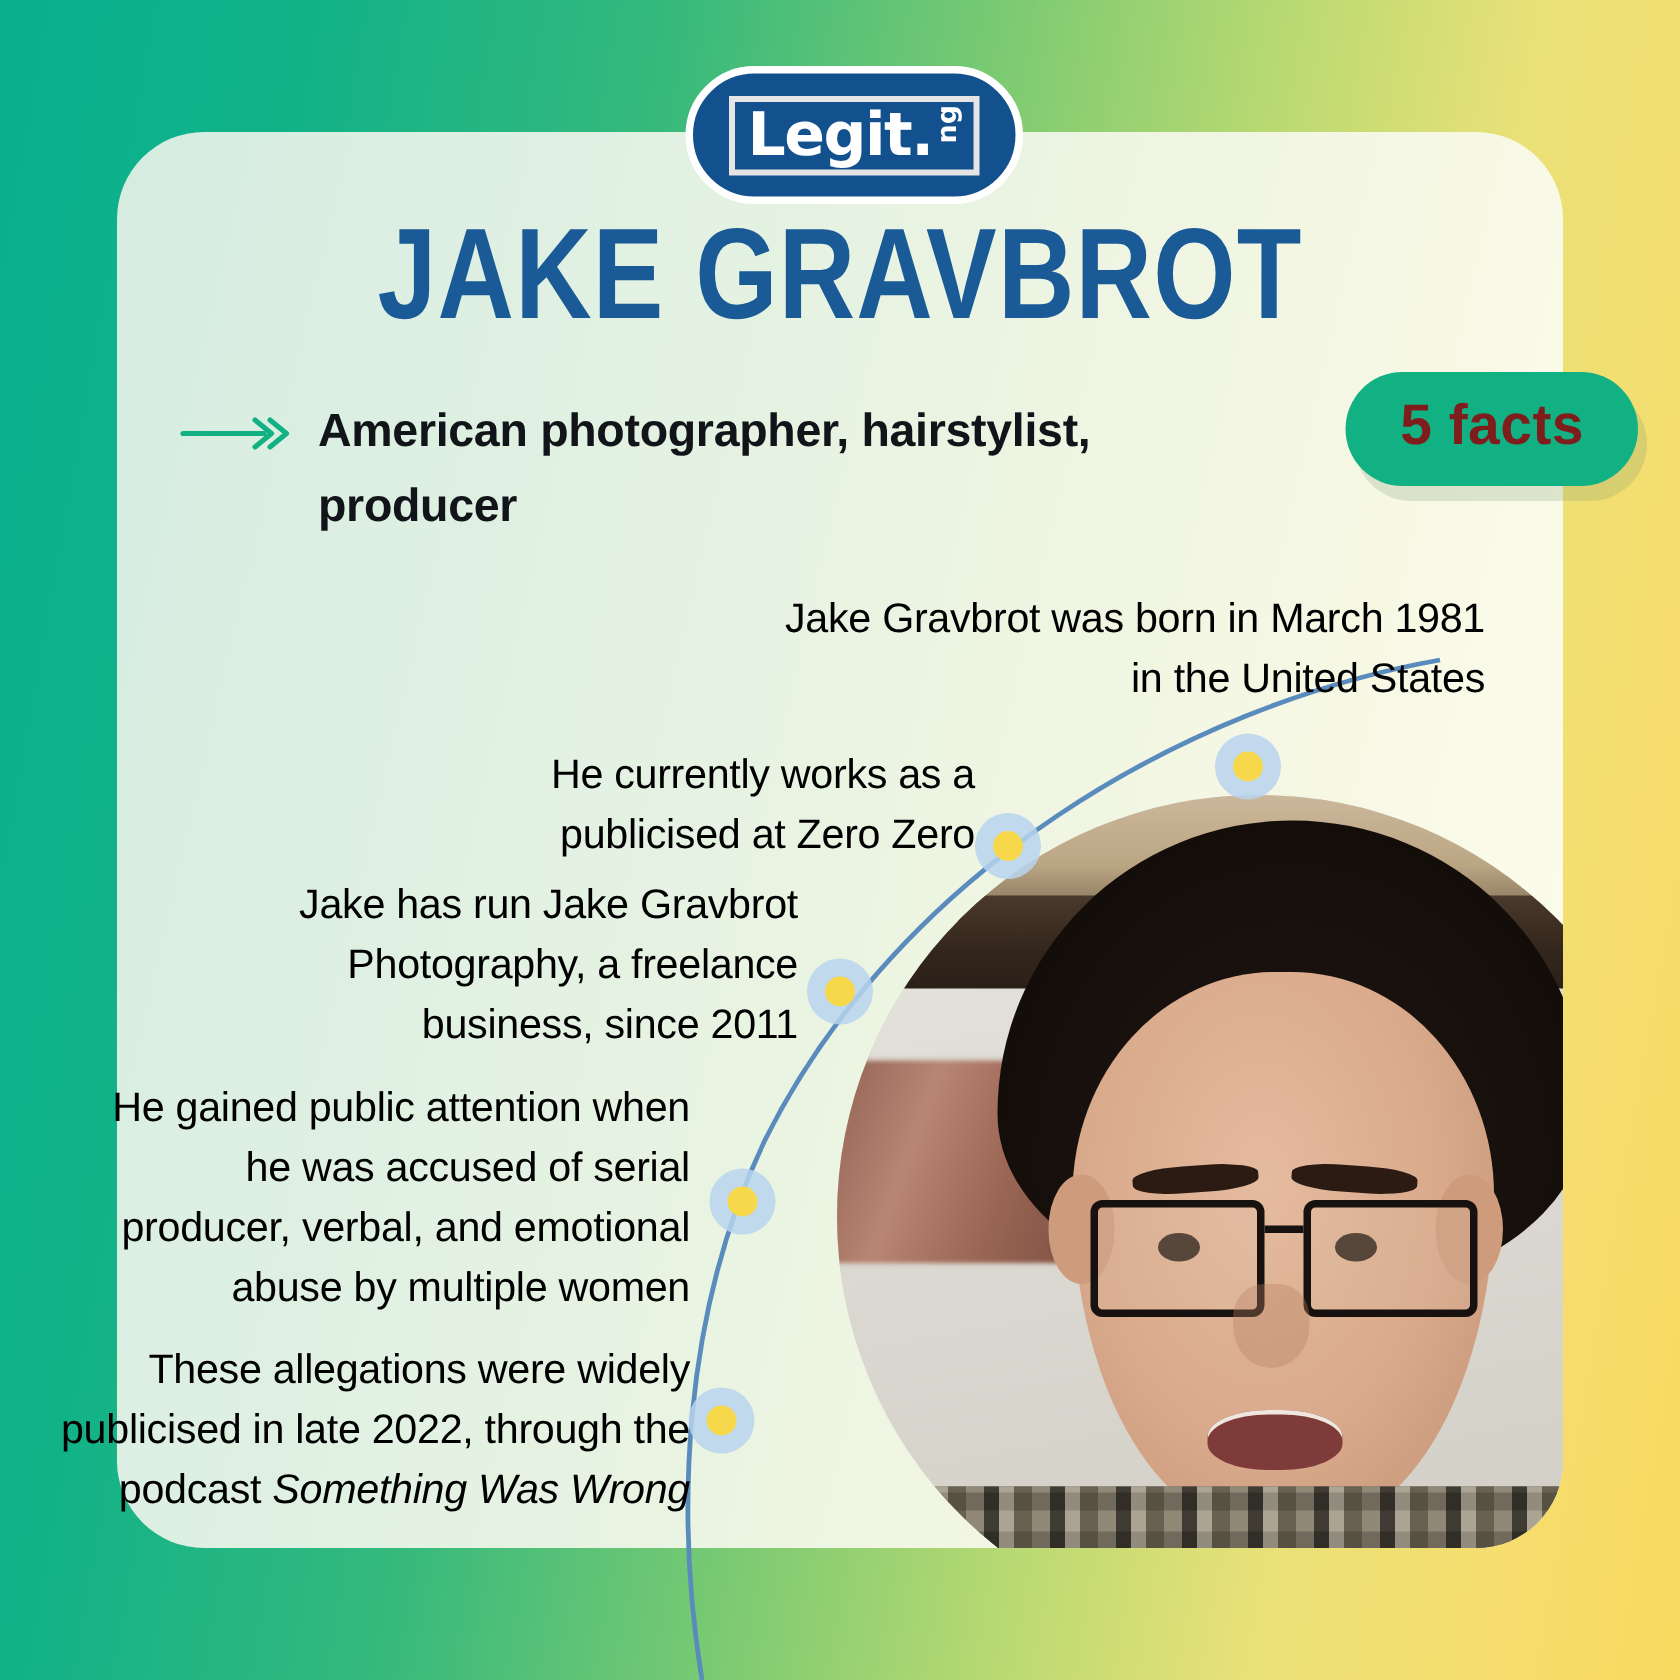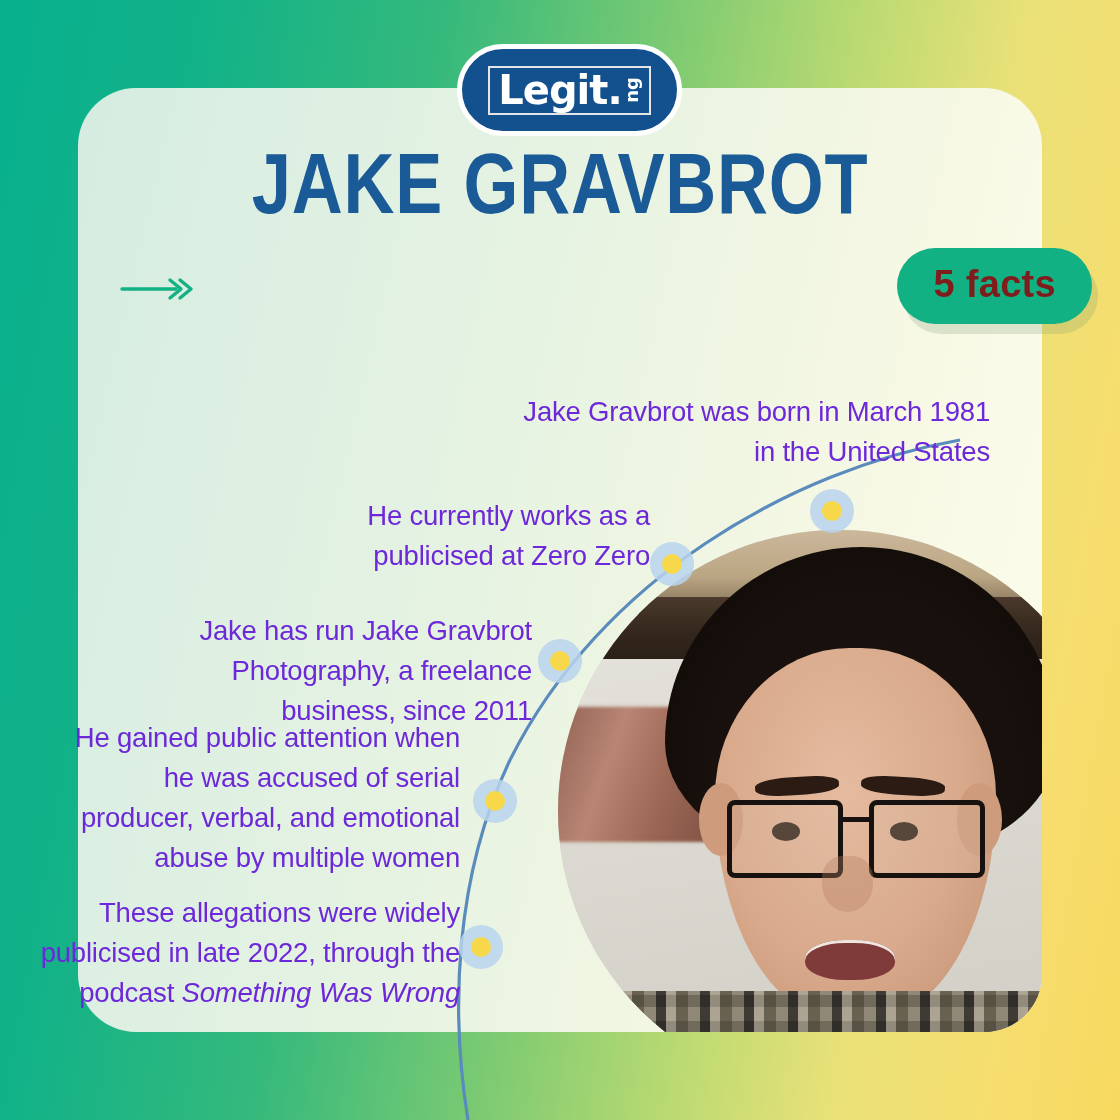--- a/index.html
+++ b/index.html
@@ -24,23 +24,23 @@
   #logo-wrap {
     position:absolute; left:457px; top:44px;
     width:225px; height:92px;
     border-radius:46px;
     background:#12508e;
     border:5px solid #ffffff;
     display:flex; align-items:center; justify-content:center;
     z-index:40;
   }
   #logo-box {
-    border:2px solid #e5e5e5;
+    border:4px solid #e5e5e5;
     padding:2px 8px 3px 8px;
-    display:flex; align-items:center;
+    display:flex; align-items:flex-start;
   }
   #logo-text {
     color:#ffffff;
     font-size:40px;
     font-weight:bold;
     letter-spacing:-1px;
     line-height:1;
     font-family:"DejaVu Sans", sans-serif;
   }
   #logo-ng {
@@ -186,30 +186,30 @@
       #6b6252;
   }
 
   
   #arc { position:absolute; left:0; top:0; width:1120px; height:1120px; z-index:25; }
 
   
   .fact {
     position:absolute;
     text-align:right;
-    color:#6d28d9;
+    color:#000000;
     font-size:27.5px;
     line-height:1.45;
     letter-spacing:-0.2px;
     z-index:28;
   }
   .fact i { }
   #fact-1 { left:510px; top:392px;  width:480px; }
   #fact-2 { left:300px; top:496px;  width:350px; }
-  #fact-3 { left:160px; top:583px;  width:372px;margin-top:28px; }
+  #fact-3 { left:160px; top:583px;  width:372px; }
   #fact-4 { left:60px;  top:718px;  width:400px; }
   #fact-5 { left:40px;  top:893px;  width:420px; }
 </style>
 </head>
 <body>
 
 <div id="card">
 
   <div id="photo" style="left:480px; top:442px;">
     <div class="wall"></div>
@@ -244,20 +244,21 @@
 </div>
 
 <div id="title">JAKE GRAVBROT</div>
 
 <div id="subtitle-row">
   <svg id="arrow" width="80" height="26" viewBox="0 0 80 26">
     <line x1="2" y1="13" x2="56" y2="13" stroke="#12b183" stroke-width="3.4" stroke-linecap="round"></line>
     <polyline points="50,4 61,13 50,22" fill="none" stroke="#12b183" stroke-width="3.4" stroke-linecap="round" stroke-linejoin="round"></polyline>
     <polyline points="60,4 71,13 60,22" fill="none" stroke="#12b183" stroke-width="3.4" stroke-linecap="round" stroke-linejoin="round"></polyline>
   </svg>
+  <div id="subtitle">American photographer, hairstylist, producer</div>
 </div>
 
 <div id="badge">5 facts</div>
 
 <svg id="arc" viewBox="0 0 1120 1120">
   <path d="M 960 440 C 790 470 600 580 510 760 C 455 875 450 1010 468 1120" fill="none" stroke="#5a8bbd" stroke-width="3.2"></path>
   <g id="dots">
       <circle cx="832" cy="511" r="22" fill="#b9d4ee" opacity="0.85"></circle>
       <circle cx="832" cy="511" r="10" fill="#f7d84a"></circle>
       <circle cx="672" cy="564" r="22" fill="#b9d4ee" opacity="0.85"></circle>

